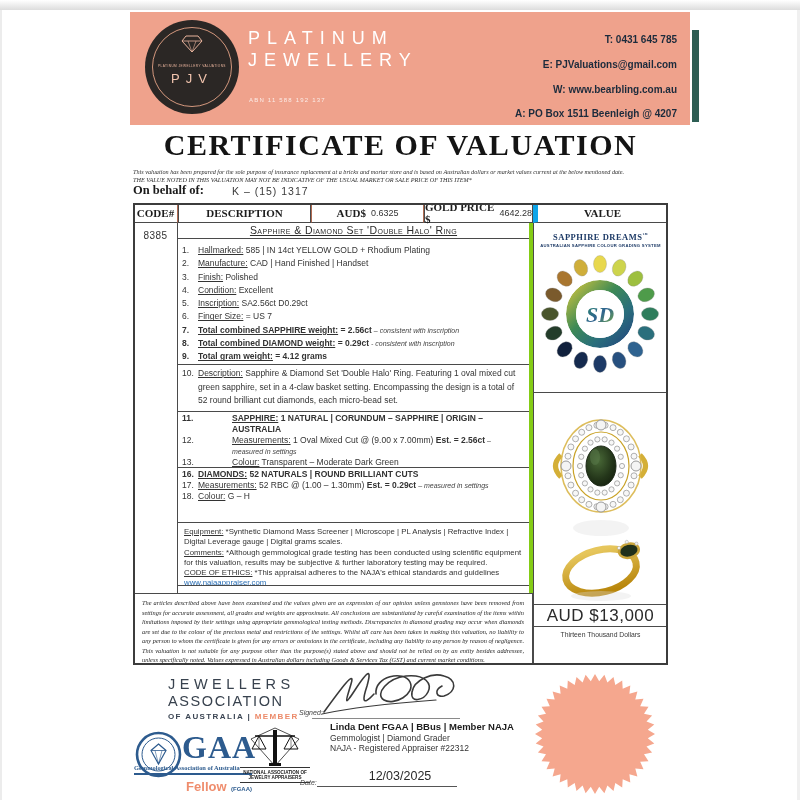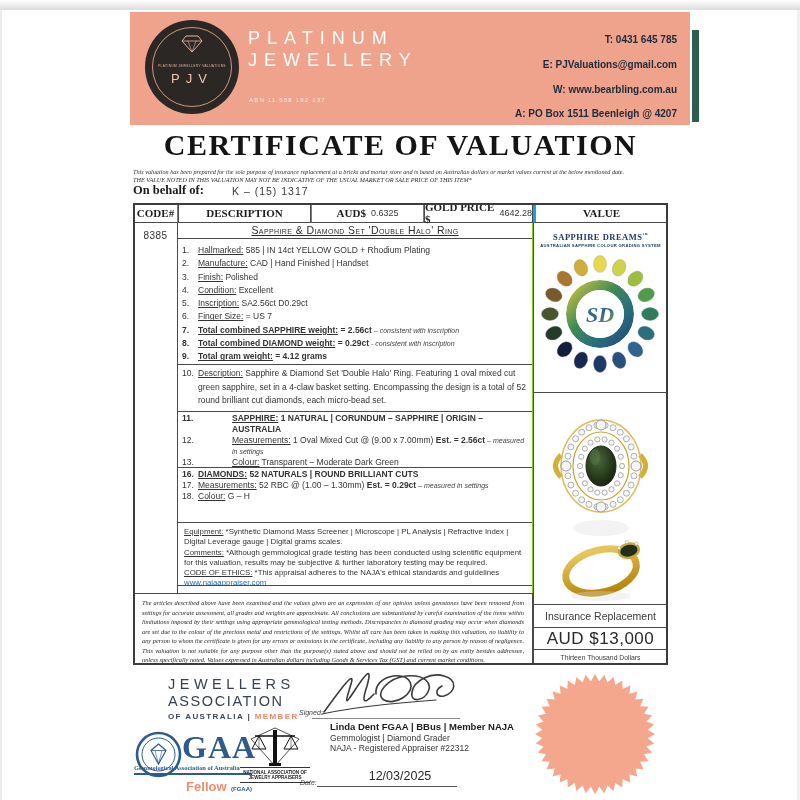--- a/index.html
+++ b/index.html
@@ -33,28 +33,28 @@
   .behalf-value{left:232px;top:185px;font-size:10.5px;letter-spacing:1px;color:#3a3a3a;}
 
   
   .tbl-border{left:133px;top:203px;width:535px;height:462px;border:2px solid #3c3c3c;box-sizing:border-box;pointer-events:none;}
   .hcell{top:203px;height:20px;border:1px solid #4a4a4a;box-sizing:border-box;display:flex;align-items:center;justify-content:center;
          font-family:"Liberation Serif",serif;font-weight:bold;font-size:11px;color:#1d1d1d;background:#fff;}
   .hc-code{left:133px;width:45px;border-right:1px solid #b06a50;}
   .hc-desc{left:178px;width:133px;}
   .hc-aud{left:311px;width:113px;border-left:1px solid #b06a50;border-right:1px solid #b06a50;gap:5px;}
   .hc-gold{left:424px;width:109px;gap:4px;}
-  .hc-value{left:533px;width:135px;border-left:3px solid #0ea5e9;}
+  .hc-value{left:533px;width:135px;border-left:5px solid #0ea5e9;}
   .hnum{font-family:"Liberation Sans",sans-serif;font-weight:normal;font-size:9px;color:#333;}
 
   .code-col{left:133px;top:223px;width:45px;height:370px;border-left:1px solid #4a4a4a;border-right:1px solid #4a4a4a;
             box-sizing:border-box;text-align:center;}
   .code-val{margin-top:7px;font-size:10px;color:#333;letter-spacing:.5px;}
 
-  .desc-col{left:178px;top:223px;width:355px;height:370px;border-right:1px solid #84cc16;box-sizing:border-box;}
+  .desc-col{left:178px;top:223px;width:355px;height:370px;border-right:4px solid #84cc16;box-sizing:border-box;}
   .dbox{border-bottom:1px solid #4a4a4a;box-sizing:border-box;overflow:hidden;}
   .title-row{height:16px;text-align:center;font-variant:small-caps;font-size:10.5px;letter-spacing:.4px;
              color:#2c2c2c;text-decoration:underline;padding-top:1px;font-weight:500;}
   .box-1-9{height:126px;padding-top:5px;}
   .box-1-9 .it{line-height:13.3px;}
   .box-10{height:47px;padding-top:2px;}
   .box-10 .it{line-height:13.5px;}
   .box-11-15{height:56px;padding-top:1px;}
   .box-11-15 .it{line-height:11px;gap:34px;}
   .box-16-19{height:55px;padding-top:1px;}
@@ -416,21 +416,20 @@
         <ellipse cx="67" cy="178" rx="36" ry="21" fill="none" stroke="url(#goldG)" stroke-width="7"></ellipse>
         <ellipse cx="99" cy="165" rx="10" ry="7" fill="#20301a" stroke="#caa53a" stroke-width="2.5"></ellipse>
         <circle cx="90" cy="160" r="1.6" fill="#f2f2f2" stroke="#999" stroke-width="0.4"></circle>
         <circle cx="108" cy="160" r="1.6" fill="#f2f2f2" stroke="#999" stroke-width="0.4"></circle>
         <circle cx="99" cy="156" r="1.6" fill="#f2f2f2" stroke="#999" stroke-width="0.4"></circle>
       </g>
       <ellipse cx="67" cy="203" rx="30" ry="5" fill="#dcdcdc" opacity="0.35"></ellipse>
     </svg>
   </div>
 
-  <div class="vbox ins-label">Insurance Replacement</div>
   <div class="vbox ins-amount">AUD $13,000</div>
   <div class="ins-words">Thirteen Thousand Dollars</div>
 </div>
 
 <div class="abs tbl-border"></div>
 
 <div class="abs jaa">
   <div class="jaa-l1">JEWELLERS</div>
   <div class="jaa-l2">ASSOCIATION</div>
   <div class="jaa-l3">

